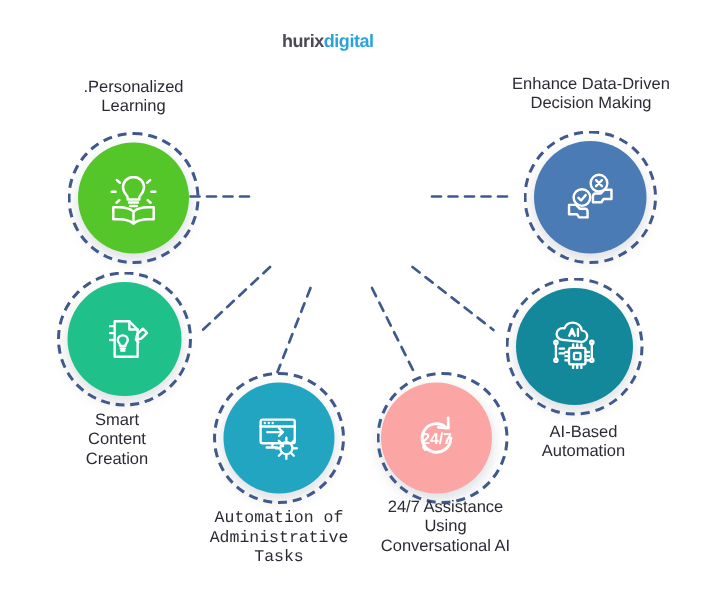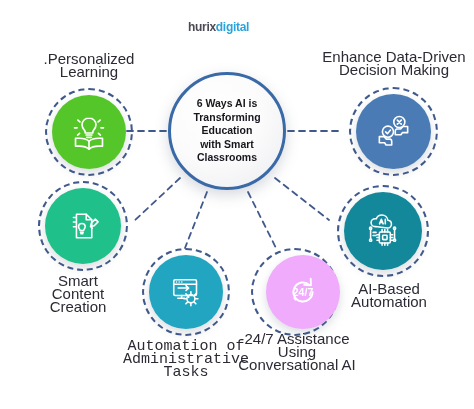--- a/index.html
+++ b/index.html
@@ -37,21 +37,21 @@
     border-radius:50%;
     display:flex;align-items:center;justify-content:center;
     box-shadow:0 4px 10px rgba(90,100,120,.22);
     box-sizing:border-box;
   }
   .disc svg{display:block;}
 
   .label{
     position:absolute;
     text-align:center;
-    font-size:15px;
+    font-size:11px;
     line-height:13px;
     color:#2b2b35;
     white-space:pre-line;
     user-select:none;
   }
 
   
   .hub{
     position:absolute;
     left:168px;top:72px;width:118px;height:118px;
@@ -179,34 +179,27 @@
         <path d="M29.6 23.8v2.6M29.6 37.2v2.6M21.6 31.8h2.6M35 31.8h2.6M23.9 26.1l1.9 1.9M33.4 35.6l1.9 1.9M35.3 26.1l-1.9 1.9M25.8 35.6l-1.9 1.9"></path>
       </svg>
     </div>
     <div class="label" style="left:111px;top:340px;width:150px;font-family:Liberation Mono, monospace;">Automation of
 Administrative
 Tasks</div>
   </div>
 
   <div class="node">
     <div class="ring" style="left:251px;top:248px;width:88px;height:88px;"></div>
-    <div class="disc" style="left:266px;top:255px;width:74px;height:74px;background:#f0abfc;">
+    <div class="disc" style="left:254px;top:255px;width:74px;height:74px;background:#fca5a5;">
       <svg width="44" height="44" viewBox="0 0 48 48" fill="none" stroke="#ffffff" stroke-width="2.2" stroke-linecap="round" stroke-linejoin="round">
         <path d="M34.4 24a10.4 10.4 0 1 1-3.3-7.6"></path>
         <path d="M32.4 9.4l.3 7.4-7.4-.5" stroke-width="2"></path>
         <path d="M14.6 30.6a10.3 10.3 0 0 0 3 3.2" stroke-dasharray="2.2 2.8"></path>
         <text x="24" y="28.6" text-anchor="middle" font-family="Liberation Sans, sans-serif" font-size="11.5" font-weight="bold" fill="#ffffff" stroke="none">24/7</text>
       </svg>
     </div>
     <div class="label" style="left:222px;top:332px;width:150px;">24/7 Assistance
 Using
 Conversational AI</div>
   </div>
 
-  <div class="hub">
-    <div class="hub-text">6 Ways AI is
-Transforming
-Education
-with Smart
-Classrooms</div>
-  </div>
 
 </div>
 
 </body></html>

